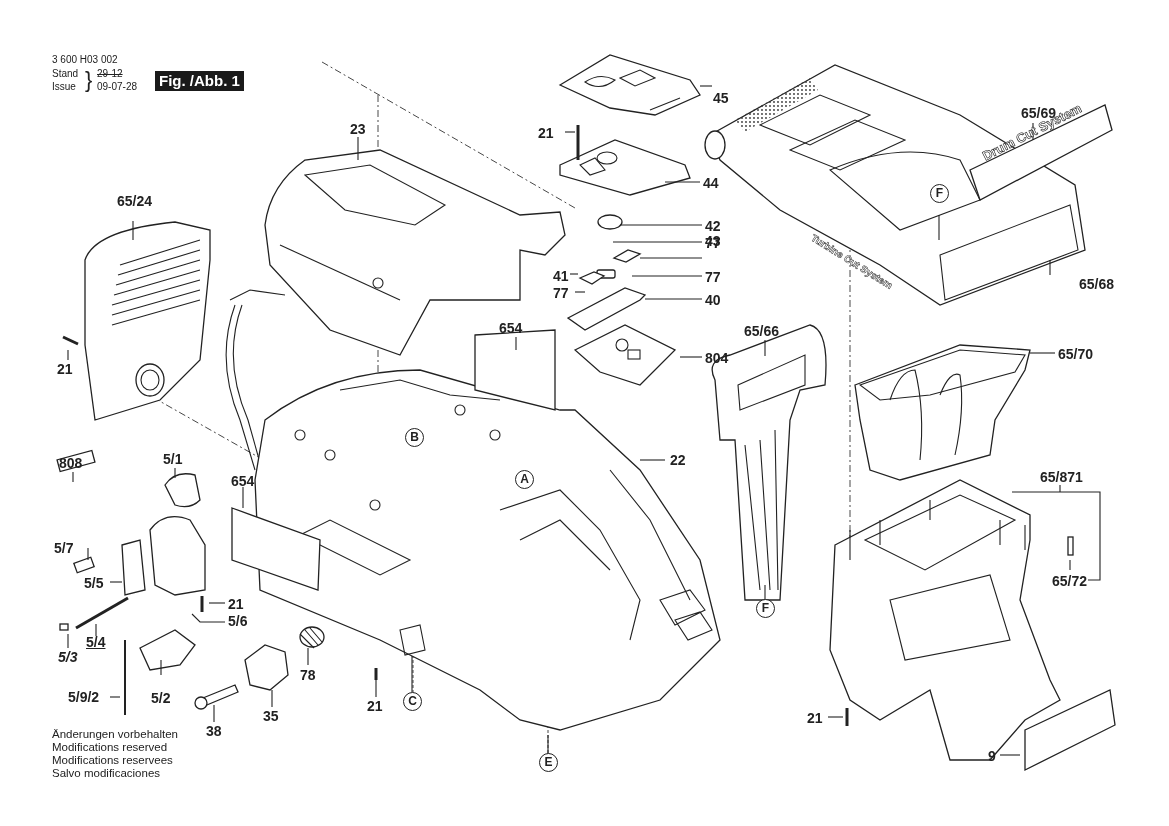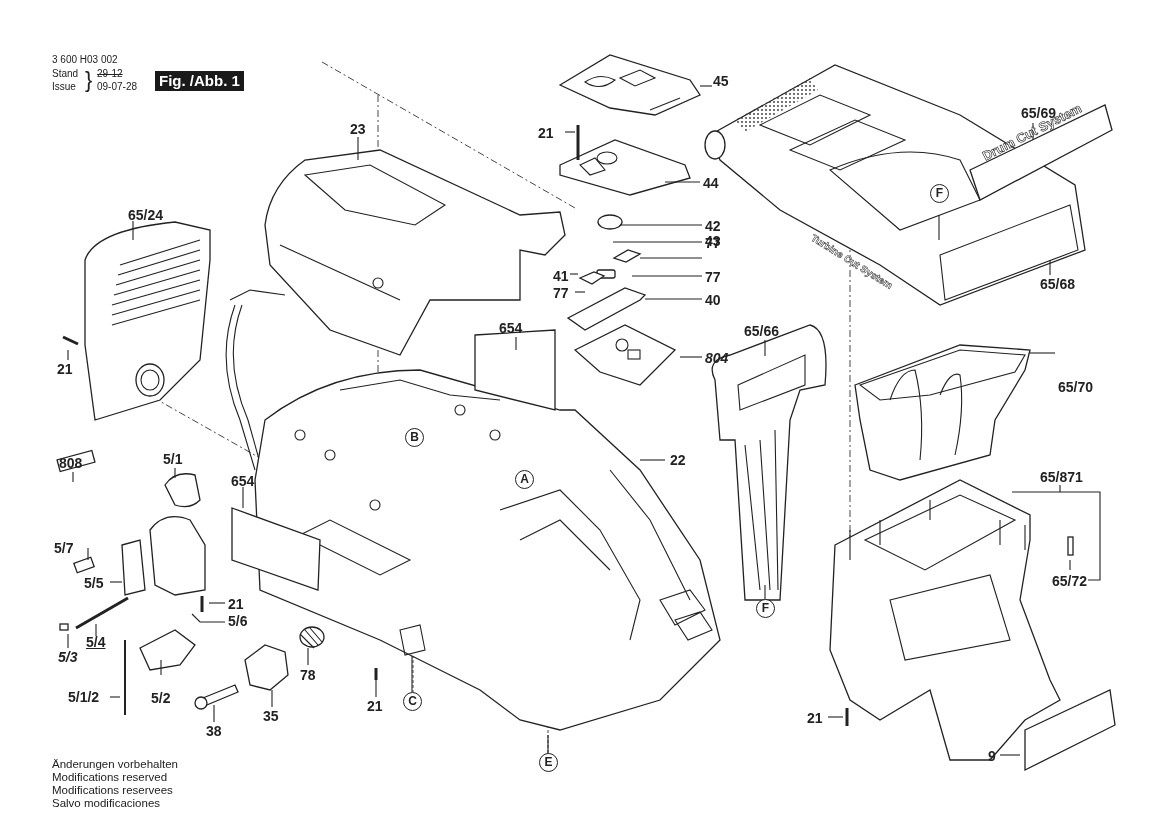--- a/index.html
+++ b/index.html
@@ -207,65 +207,65 @@
 <div class="abs hdr" style="left:52px;top:67px;">Stand</div>
 <div class="abs hdr" style="left:52px;top:80px;">Issue</div>
 <div class="abs hdr" style="left:85px;top:66px;font-size:22px;line-height:28px;">}</div>
 <div class="abs hdr" style="left:97px;top:67px;text-decoration:line-through;">29-12</div>
 <div class="abs hdr" style="left:97px;top:80px;">09-07-28</div>
 <div class="abs figbox" style="left:155px;top:71px;">Fig. /Abb. 1</div>
 
 <div class="abs" style="left:980px;top:150px;font-weight:bold;font-size:13px;color:#fff;-webkit-text-stroke:0.6px #222;transform:rotate(-27deg);transform-origin:left top;white-space:nowrap;">Drum Cut System</div>
 <div class="abs" style="left:815px;top:232px;font-weight:bold;font-size:10px;color:#fff;-webkit-text-stroke:0.5px #222;transform:rotate(32deg);transform-origin:left top;white-space:nowrap;">Turbine Cut System</div>
 
-<div class="lbl" style="left:713px;top:73px;">45</div>
+<div class="lbl" style="left:713px;top:90px;">45</div>
 <div class="lbl" style="left:538px;top:125px;">21</div>
 <div class="lbl" style="left:703px;top:175px;">44</div>
 <div class="lbl" style="left:350px;top:121px;">23</div>
 <div class="lbl" style="left:1021px;top:105px;">65/69</div>
 <div class="lbl" style="left:705px;top:218px;">42</div>
 <div class="lbl" style="left:705px;top:235px;">77</div>
 <div class="lbl" style="left:705px;top:233px;text-align:center;">43</div>
 <div class="lbl" style="left:553px;top:268px;">41</div>
 <div class="lbl" style="left:705px;top:269px;">77</div>
 <div class="lbl" style="left:553px;top:285px;">77</div>
 <div class="lbl" style="left:705px;top:292px;">40</div>
-<div class="lbl" style="left:117px;top:207px;margin-left:11px;">65/24</div>
-<div class="lbl" style="left:1040px;top:276px;">65/68</div>
+<div class="lbl" style="left:117px;top:193px;">65/24</div>
+<div class="lbl" style="left:1079px;top:276px;">65/68</div>
 <div class="lbl" style="left:499px;top:320px;">654</div>
 <div class="lbl" style="left:744px;top:323px;">65/66</div>
-<div class="lbl" style="left:705px;top:350px;font-style:italic;">804</div>
+<div class="lbl" style="left:705px;top:350px;">804</div>
 <div class="lbl" style="left:57px;top:361px;">21</div>
-<div class="lbl" style="left:1058px;top:346px;margin-top:33px;">65/70</div>
+<div class="lbl" style="left:1058px;top:346px;">65/70</div>
 <div class="lbl" style="left:59px;top:455px;">808</div>
 <div class="lbl" style="left:670px;top:452px;">22</div>
 <div class="lbl" style="left:163px;top:451px;">5/1</div>
 <div class="lbl" style="left:231px;top:473px;">654</div>
 <div class="lbl" style="left:1040px;top:469px;">65/871</div>
 <div class="lbl" style="left:54px;top:540px;">5/7</div>
 <div class="lbl" style="left:84px;top:575px;">5/5</div>
 <div class="lbl" style="left:228px;top:596px;">21</div>
 <div class="lbl" style="left:228px;top:613px;">5/6</div>
 <div class="lbl" style="left:1052px;top:573px;">65/72</div>
 <div class="lbl" style="left:86px;top:634px;text-decoration:underline;">5/4</div>
 <div class="lbl" style="left:58px;top:649px;font-style:italic;">5/3</div>
 <div class="lbl" style="left:300px;top:667px;">78</div>
-<div class="lbl" style="left:68px;top:689px;">5/1/2</div>
+<div class="lbl" style="left:68px;top:689px;">5/9/2</div>
 <div class="lbl" style="left:151px;top:690px;">5/2</div>
 <div class="lbl" style="left:367px;top:698px;">21</div>
 <div class="lbl" style="left:807px;top:710px;">21</div>
 <div class="lbl" style="left:206px;top:723px;">38</div>
 <div class="lbl" style="left:263px;top:708px;">35</div>
 <div class="lbl" style="left:988px;top:748px;">9</div>
 
 <div class="circ" style="left:515px;top:470px;">A</div>
 <div class="circ" style="left:405px;top:428px;">B</div>
 <div class="circ" style="left:403px;top:692px;">C</div>
 <div class="circ" style="left:539px;top:753px;">E</div>
 <div class="circ" style="left:930px;top:184px;">F</div>
 <div class="circ" style="left:756px;top:599px;">F</div>
 
-<div class="abs" style="left:52px;top:728px;margin-top:30px;">
+<div class="abs" style="left:52px;top:728px;">
   <div class="note">Änderungen vorbehalten</div>
   <div class="note">Modifications reserved</div>
   <div class="note">Modifications reservees</div>
   <div class="note">Salvo modificaciones</div>
 </div>
 
 </body></html>

